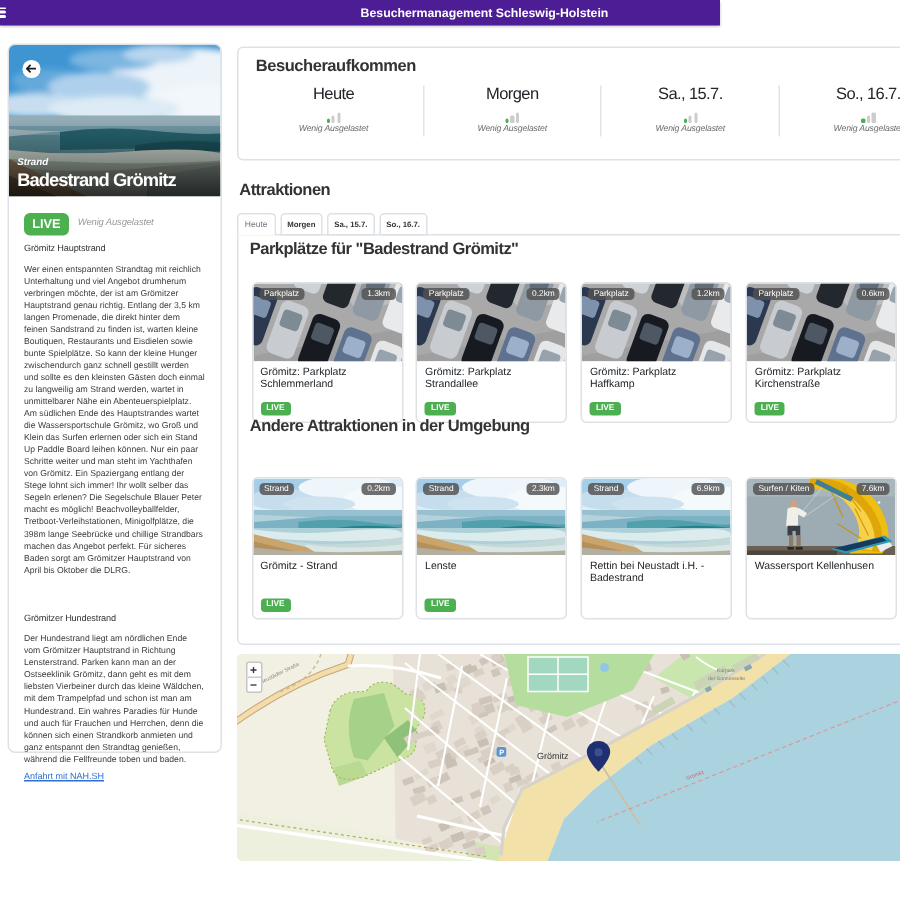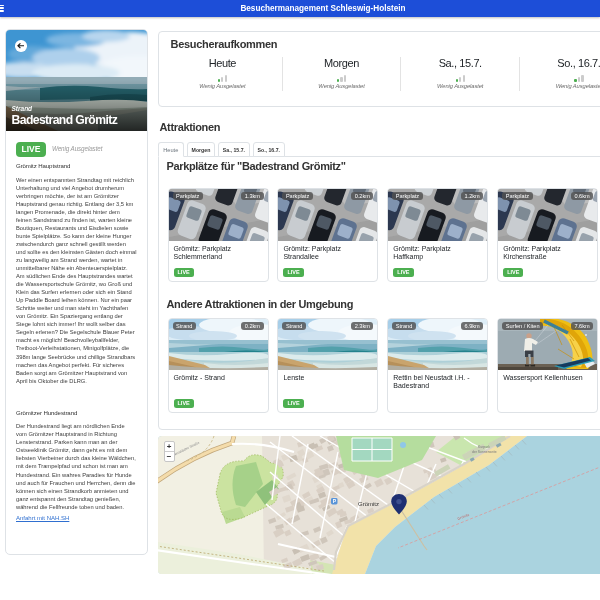--- a/index.html
+++ b/index.html
@@ -1,27 +1,27 @@
 <!DOCTYPE html>
 <html lang="de"><head>
 <meta charset="utf-8">
 <title>Besuchermanagement Schleswig-Holstein</title>
 <style>
   * { margin:0; padding:0; box-sizing:border-box; }
   html,body { width:600px; height:600px; overflow:hidden; background:#fff;
     font-family:"Liberation Sans", sans-serif; }
   
-  #hdr { position:absolute; left:0; top:0; width:600px; height:16.5px;
-    background:#1d4ed8; box-shadow:0 1px 2px rgba(0,0,0,.25); }
+  #hdr { position:absolute; left:0; top:0; width:480px; height:16.5px;
+    background:#4c1d95; box-shadow:0 1px 2px rgba(0,0,0,.25); }
   #hdr .title { position:absolute; left:0; top:4px; width:646px; text-align:center;
     color:#fff; font-size:8.2px; font-weight:bold; }
   #burger { position:absolute; left:-5px; top:4.5px; width:9px; }
   #burger div { height:1.2px; background:#fff; margin-bottom:1.8px; border-radius:1px;}
   
-  #side { position:absolute; left:5px; top:29px; width:143px; height:526px;
+  #side { position:absolute; left:5px; top:29px; width:143px; height:473px;
     background:#fff; border:1px solid #dee2e6; border-radius:5px; }
   #sideimg { position:absolute; left:0; top:0; width:141px; height:101px;
     border-radius:4px 4px 0 0; overflow:hidden; }
   #backbtn { position:absolute; left:9px; top:10px; width:11.5px; height:11.5px;
     border-radius:50%; background:#fff; text-align:center; }
   .imgcap { position:absolute; left:5.5px; bottom:4.5px; color:#fff; }
   .imgcap .cat { font-size:6.5px; font-style:italic; font-weight:bold; margin-bottom:1px;}
   .imgcap .nm { font-size:12.2px; font-weight:bold; letter-spacing:-0.6px; }
   #sbody { position:absolute; left:0; top:101px; width:141px; padding:11px 10px 0 10px;
     color:#3c3c3c; }
@@ -318,21 +318,21 @@
   </div>
   <div class="pcard" style="height:94.5px;">
     <div class="im"><svg width="99" height="52">
           <use href="#parkscene"></use>
         </svg><span class="badge-l">Parkplatz</span><span class="badge-r">0.6km</span></div>
     <div class="ttl">Grömitz: Parkplatz Kirchenstraße</div>
     <span class="livesm">LIVE</span>
   </div>
 </div>
 
-<div class="sechead" style="left:166.5px; top:298px;">Andere Attraktionen in der Umgebung</div>
+<div class="sechead" style="left:166.5px; top:278px;">Andere Attraktionen in der Umgebung</div>
 
 <div class="cardrow" style="left:167.5px; top:317.5px;">
   <div class="pcard" style="height:95.5px;">
     <div class="im" style="height:51px;"><svg width="99" height="51">
           <use href="#beachscene"></use>
         </svg><span class="badge-l">Strand</span><span class="badge-r">0.2km</span></div>
     <div class="ttl">Grömitz - Strand</div>
     <span class="livesm">LIVE</span>
   </div>
   <div class="pcard" style="height:95.5px;">

